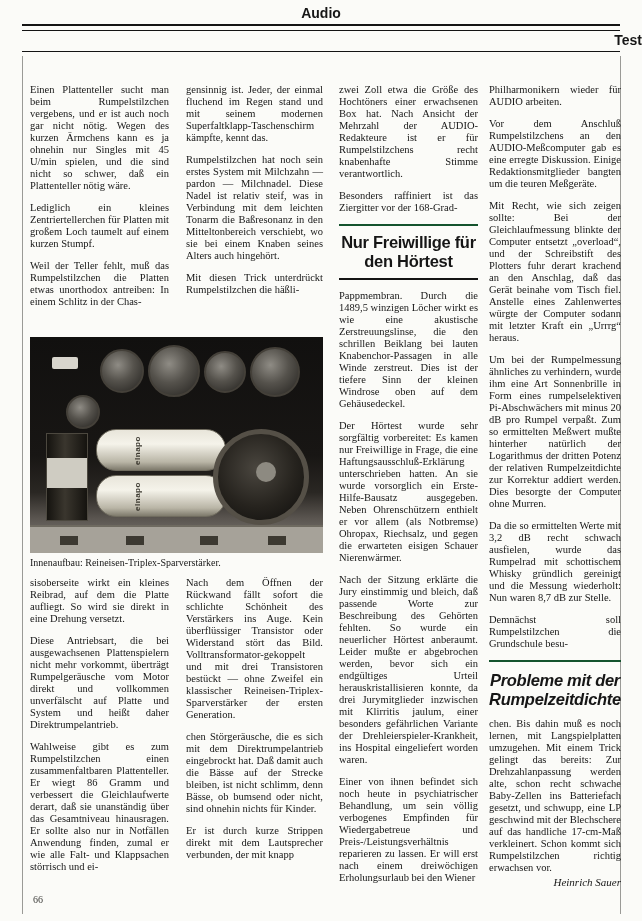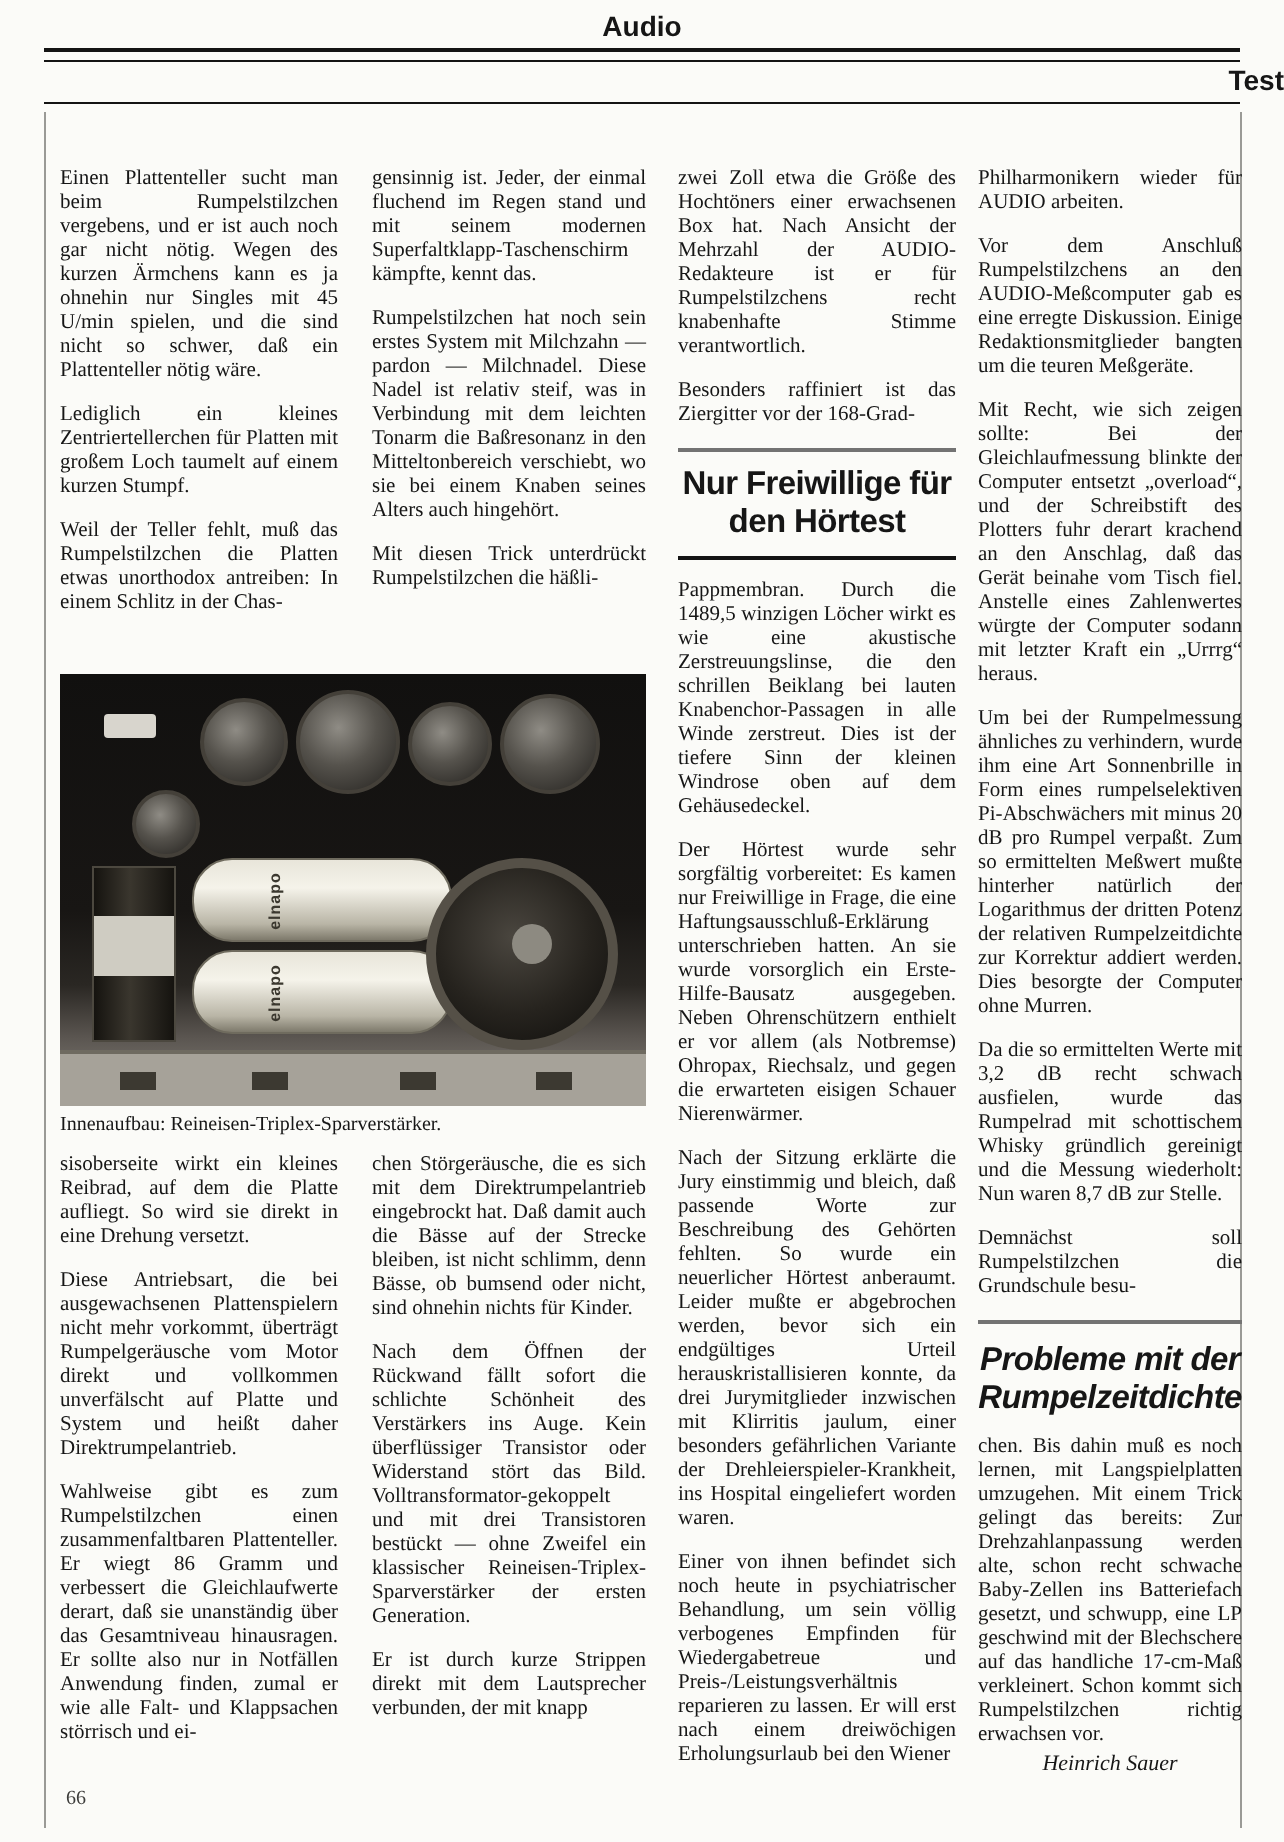--- a/index.html
+++ b/index.html
@@ -22,24 +22,24 @@
   .region p{margin:0 0 10px 0;font-size:10.5px;line-height:12px;text-align:justify;}
   .c1t{left:30px;top:84px;width:139px;}
   .c2t{left:186px;top:84px;width:137px;}
   .c1b{left:30px;top:577px;width:139px;}
   .c2b{left:186px;top:577px;width:137px;}
   .c3{left:339px;top:84px;width:139px;}
   .c4{left:489px;top:84px;width:132px;}
 
   .subhead{font-family:"Liberation Sans",sans-serif;font-weight:bold;font-size:16.5px;
            line-height:19px;text-align:center;letter-spacing:-0.3px;
-           border-top:2px solid #737373;border-bottom:2px solid #141414;
+           border-top:2px solid #14532d;border-bottom:2px solid #141414;
            padding:7px 0;margin:4px 0 10px 0;}
   .subhead.open-bottom{border-bottom:none;padding:9px 0 3px 0;margin:2px 0 6px 0;font-style:italic;}
-  .author{font-style:italic;text-align:center;font-size:11px;margin-top:2px;}
+  .author{font-style:italic;text-align:right;font-size:11px;margin-top:2px;}
 
   
   .photo{position:absolute;left:30px;top:337px;width:293px;height:216px;
          background:linear-gradient(180deg,#11100f 0%,#181614 55%,#2a2723 72%,#5a5550 84%,#8c8880 100%);
          overflow:hidden;}
   .cap-circle{position:absolute;border-radius:50%;
               background:radial-gradient(circle at 40% 35%,#8f8c85 0%,#55524c 45%,#23211e 100%);
               border:2px solid #444039;}
   .photo-switch{position:absolute;left:22px;top:20px;width:26px;height:12px;background:#d8d5cd;border-radius:2px;}
   .battery{position:absolute;left:16px;top:96px;width:40px;height:86px;
@@ -114,22 +114,22 @@
   </div>
   <div class="caption">Innenaufbau: Reineisen-Triplex-Sparverstärker.</div>
 
   <div class="region c1b">
     <p>sisoberseite wirkt ein kleines Reibrad, auf dem die Platte aufliegt. So wird sie direkt in eine Drehung versetzt.</p>
     <p>Diese Antriebsart, die bei ausgewachsenen Plattenspielern nicht mehr vorkommt, überträgt Rumpelgeräusche vom Motor direkt und vollkommen unverfälscht auf Platte und System und heißt daher Direktrumpelantrieb.</p>
     <p>Wahlweise gibt es zum Rumpelstilzchen einen zusammenfaltbaren Plattenteller. Er wiegt 86 Gramm und verbessert die Gleichlaufwerte derart, daß sie unanständig über das Gesamtniveau hinausragen. Er sollte also nur in Notfällen Anwendung finden, zumal er wie alle Falt- und Klappsachen störrisch und ei-</p>
   </div>
 
   <div class="region c2b">
+    <p>Nach dem Öffnen der Rückwand fällt sofort die schlichte Schönheit des Verstärkers ins Auge. Kein überflüssiger Transistor oder Widerstand stört das Bild. Volltransformator-gekoppelt und mit drei Transistoren bestückt — ohne Zweifel ein klassischer Reineisen-Triplex-Sparverstärker der ersten Generation.</p>
     <p>chen Störgeräusche, die es sich mit dem Direktrumpelantrieb eingebrockt hat. Daß damit auch die Bässe auf der Strecke bleiben, ist nicht schlimm, denn Bässe, ob bumsend oder nicht, sind ohnehin nichts für Kinder.</p>
-    <p>Nach dem Öffnen der Rückwand fällt sofort die schlichte Schönheit des Verstärkers ins Auge. Kein überflüssiger Transistor oder Widerstand stört das Bild. Volltransformator-gekoppelt und mit drei Transistoren bestückt — ohne Zweifel ein klassischer Reineisen-Triplex-Sparverstärker der ersten Generation.</p>
     <p>Er ist durch kurze Strippen direkt mit dem Lautsprecher verbunden, der mit knapp</p>
   </div>
 
   <div class="region c3">
     <p>zwei Zoll etwa die Größe des Hochtöners einer erwachsenen Box hat. Nach Ansicht der Mehrzahl der AUDIO-Redakteure ist er für Rumpelstilzchens recht knabenhafte Stimme verantwortlich.</p>
     <p>Besonders raffiniert ist das Ziergitter vor der 168-Grad-</p>
     <div class="subhead">Nur Freiwillige für den Hörtest</div>
     <p>Pappmembran. Durch die 1489,5 winzigen Löcher wirkt es wie eine akustische Zerstreuungslinse, die den schrillen Beiklang bei lauten Knabenchor-Passagen in alle Winde zerstreut. Dies ist der tiefere Sinn der kleinen Windrose oben auf dem Gehäusedeckel.</p>
     <p>Der Hörtest wurde sehr sorgfältig vorbereitet: Es kamen nur Freiwillige in Frage, die eine Haftungsausschluß-Erklärung unterschrieben hatten. An sie wurde vorsorglich ein Erste-Hilfe-Bausatz ausgegeben. Neben Ohrenschützern enthielt er vor allem (als Notbremse) Ohropax, Riechsalz, und gegen die erwarteten eisigen Schauer Nierenwärmer.</p>
     <p>Nach der Sitzung erklärte die Jury einstimmig und bleich, daß passende Worte zur Beschreibung des Gehörten fehlten. So wurde ein neuerlicher Hörtest anberaumt. Leider mußte er abgebrochen werden, bevor sich ein endgültiges Urteil herauskristallisieren konnte, da drei Jurymitglieder inzwischen mit Klirritis jaulum, einer besonders gefährlichen Variante der Drehleierspieler-Krankheit, ins Hospital eingeliefert worden waren.</p>

